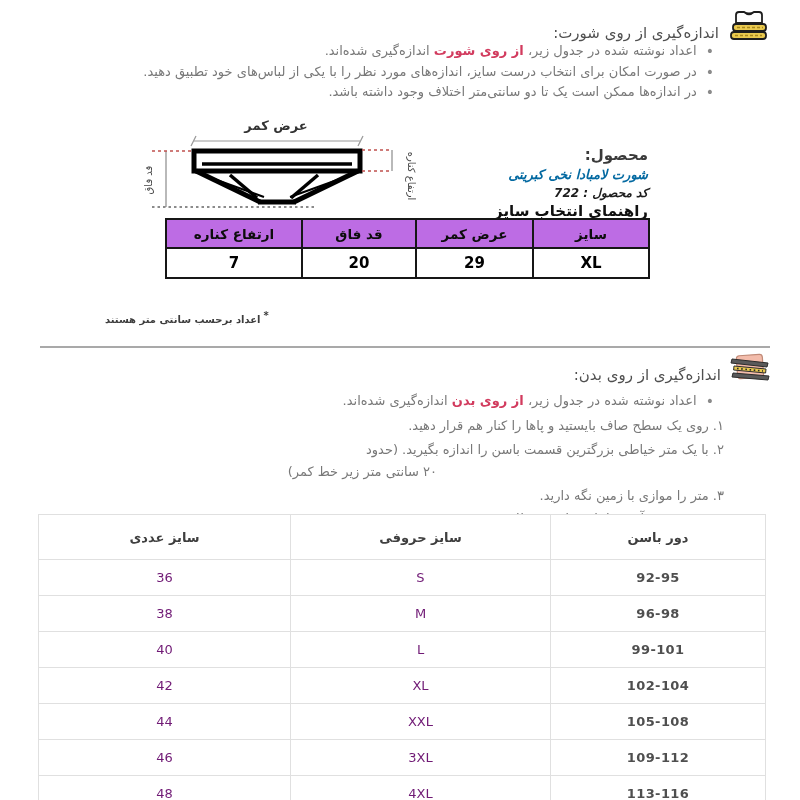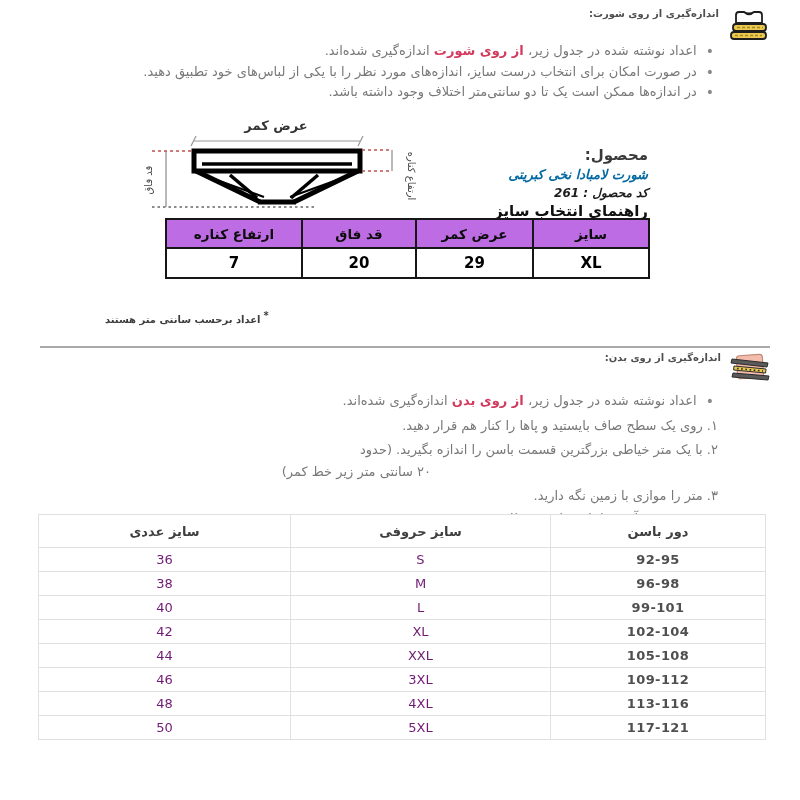--- a/index.html
+++ b/index.html
@@ -1,20 +1,20 @@
 <!DOCTYPE html>
 <html dir="rtl" lang="fa" style="--accent-red: #d23b5e; --purple-header: #bd6ce4; --red-dash: #c0504d;"><head>
 <meta charset="utf-8">
 <style>
   html,body{margin:0;padding:0;background:#fff;}
   .page{position:relative;width:800px;height:800px;background:#ffffff;overflow:hidden;
         direction:rtl;font-family:"DejaVu Sans",sans-serif;}
   
-  .sec-header{position:absolute;display:flex;align-items:flex-start;gap:9px;
-              font-size:10px;font-weight:700;color:#4f4f4f;}
+  .sec-header{position:absolute;display:flex;align-items:flex-end;gap:9px;
+              font-size:15px;font-weight:400;color:#4f4f4f;}
   #sec1-header{top:8px;right:30px;}
   #sec2-header{top:352px;right:30px;}
   
   .bullets{position:absolute;right:86px;}
   #bullets1{top:41px;}
   #bullets2{top:391px;}
   .bullet{display:flex;align-items:flex-start;gap:9px;font-size:13px;color:#787878;
           line-height:20.5px;}
   .dot{color:#8a8a8a;font-size:14px;line-height:20.5px;}
   .red{color:var(--accent-red);font-weight:700;margin-top:32px;}
@@ -43,28 +43,28 @@
              color:#0d0d0d;height:27px;}
   .ptable td{font-size:15px;font-weight:700;color:#000;height:28px;background:#fff;}
   
   .footnote{position:absolute;top:310px;left:105px;direction:rtl;font-size:10px;
             font-weight:700;color:#3d3d3d;}
   .fn-star{vertical-align:super;font-size:10px;margin-left:3px;}
   .fn-text{text-align:right;}
   
   .divider{position:absolute;top:346px;left:40px;width:730px;height:2px;background:#a9a9a9;}
   
-  .steps{position:absolute;top:416px;right:82px;text-align:right;font-size:13px;
+  .steps{position:absolute;top:416px;right:76px;text-align:right;font-size:13px;
          color:#787878;}
   .step{line-height:19px;margin-bottom:4.5px;}
   .step-cont{margin-right:287px;margin-top:-1px;margin-left:16px;}
   
   .btable{position:absolute;left:38px;top:514px;width:727px;border-collapse:collapse;
           direction:rtl;table-layout:fixed;}
-  .btable th,.btable td{border:1px solid #e0e0e0;text-align:center;padding:0;background:#fff;}
+  .btable th,.btable td{border:1px solid #e0e0e0;text-align:center;padding:6px;background:#fff;}
   .btable th{height:32px;font-size:13px;font-weight:700;color:#3f3f3f;}
   .btable td{height:23px;font-size:13px;color:#701a75;}
   .btable td.hip{font-weight:700;color:#4f4f4f;letter-spacing:.4px;margin-top:44px;}
 </style>
 </head>
 <body>
 
 <div class="page">
 
   <div class="sec-header" id="sec1-header">
@@ -114,21 +114,21 @@
     <line x1="254" y1="40" x2="284" y2="40" class="rdash"></line>
     <line x1="254" y1="61" x2="284" y2="61" class="rdash"></line>
     <line x1="284" y1="40" x2="284" y2="61" class="thin"></line>
     <text text-anchor="middle" transform="translate(44 70) rotate(-90)" class="dlabel-sm">قد فاق</text>
     <text text-anchor="middle" transform="translate(300 66) rotate(90)" class="dlabel-sm">ارتفاع کناره</text>
   </svg>
 
   <div class="product">
     <div class="p-label">محصول:</div>
     <div class="p-name">شورت لامبادا نخی کبریتی</div>
-    <div class="p-code">کد محصول : 261</div>
+    <div class="p-code">کد محصول : 722</div>
     <div class="p-guide">راهنمای انتخاب سایز</div>
   </div>
 
   <table class="ptable">
     <colgroup>
         <col style="width:116px">
         <col style="width:117px">
         <col style="width:114px">
         <col style="width:136px">
       </colgroup>

